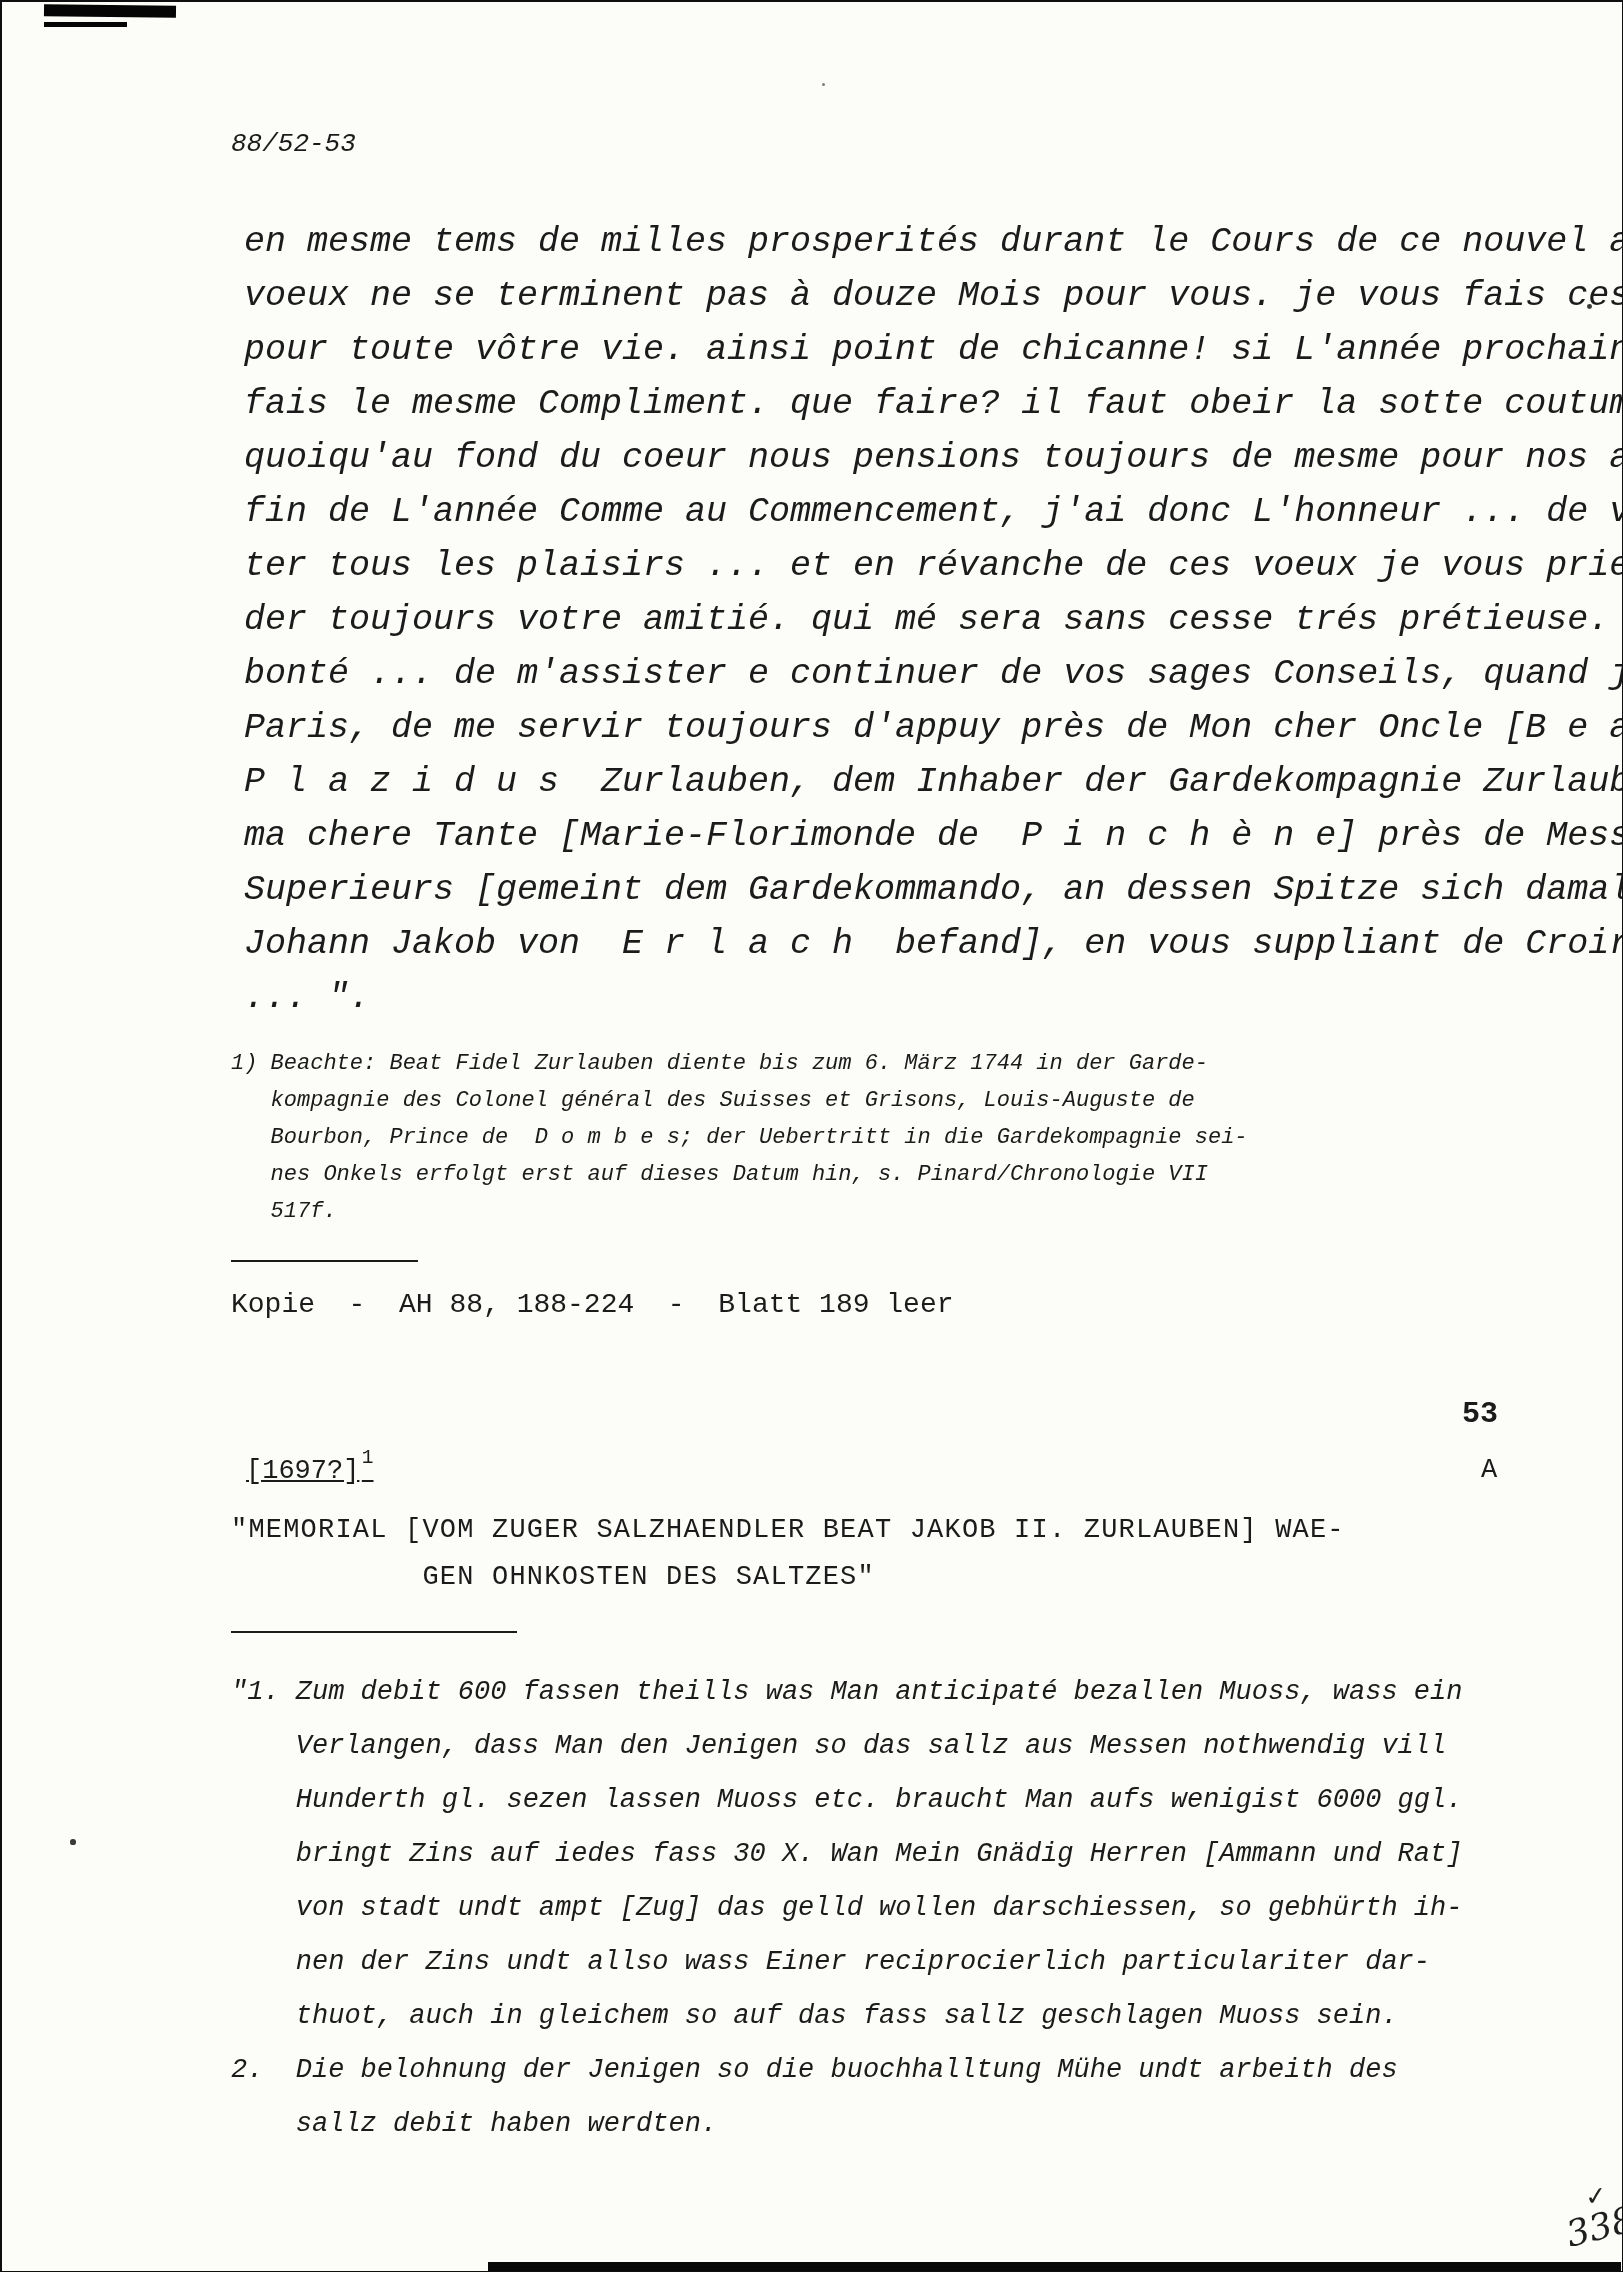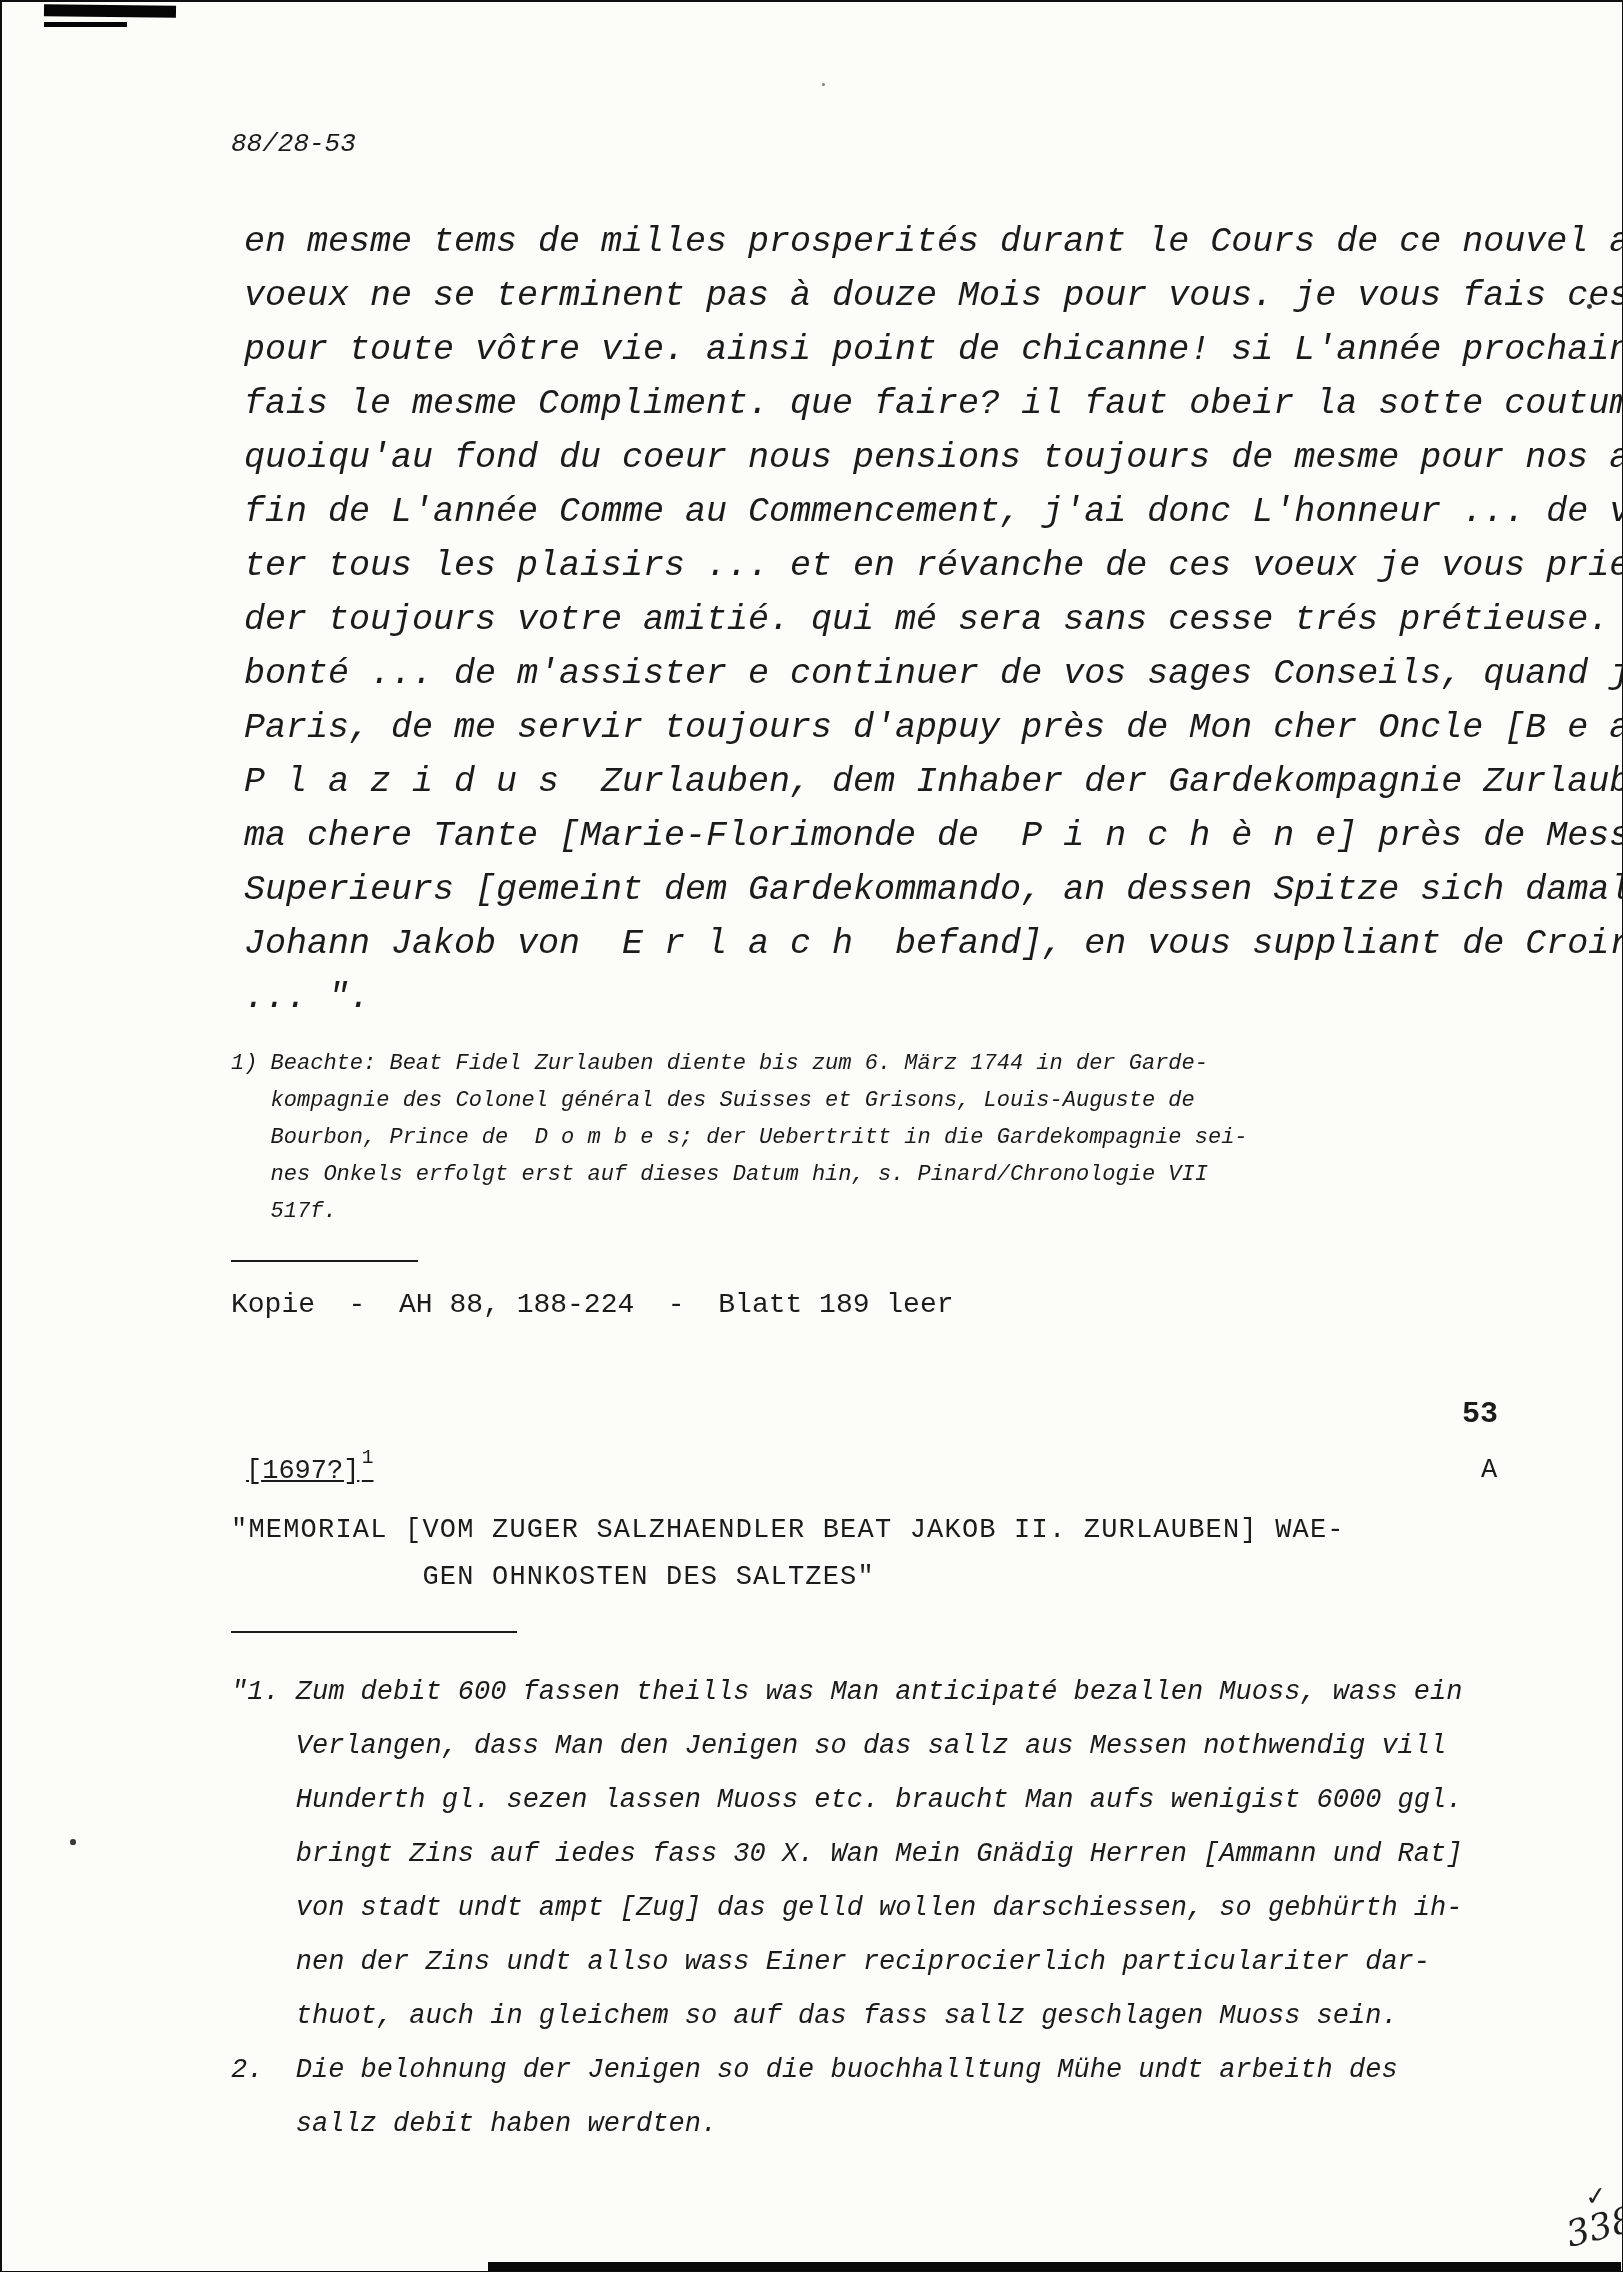--- a/index.html
+++ b/index.html
@@ -54,21 +54,21 @@
   .s3 { left: 820px; top: 81px;  width: 3.2px; height: 3.2px; opacity: 0.65; }
 </style>
 </head>
 <body>
 
 <div class="page">
 
   <div class="corner-mark1"></div>
   <div class="corner-mark2"></div>
 
-  <div class="abs ref it">88/28-53</div>
+  <div class="abs ref it">88/52-53</div>
 
   <div class="abs letter it">en mesme tems de milles prosperités durant le Cours de ce nouvel an. mes
 voeux ne se terminent pas à douze Mois pour vous. je vous fais ces souhaits,
 pour toute vôtre vie. ainsi point de chicanne! si L'année prochaine je vous
 fais le mesme Compliment. que faire? il faut obeir la sotte coutume des tems,
 quoiqu'au fond du coeur nous pensions toujours de mesme pour nos amis a la
 fin de L'année Comme au Commencement, j'ai donc L'honneur ... de vous souhait-
 ter tous les plaisirs ... et en révanche de ces voeux je vous prie de m'accor-
 der toujours votre amitié. qui mé sera sans cesse trés prétieuse. ayez la
 bonté ... de m'assister e continuer de vos sages Conseils, quand je serai a

